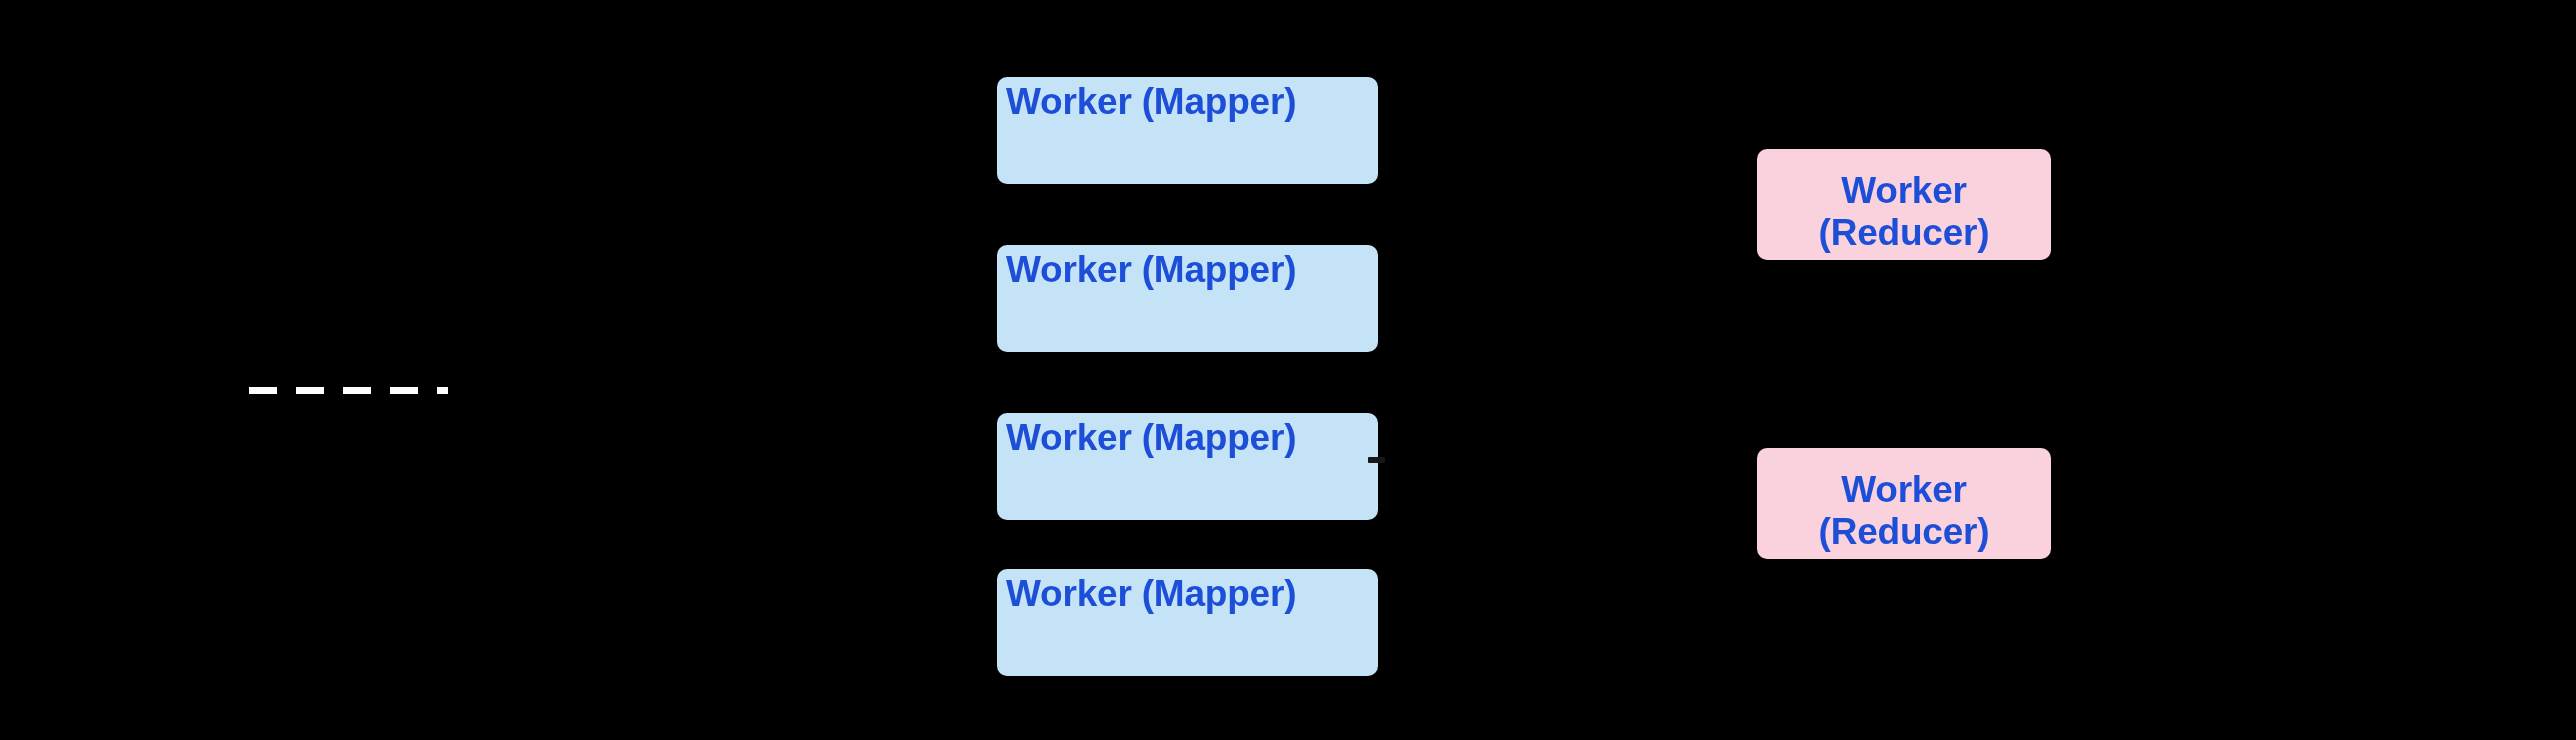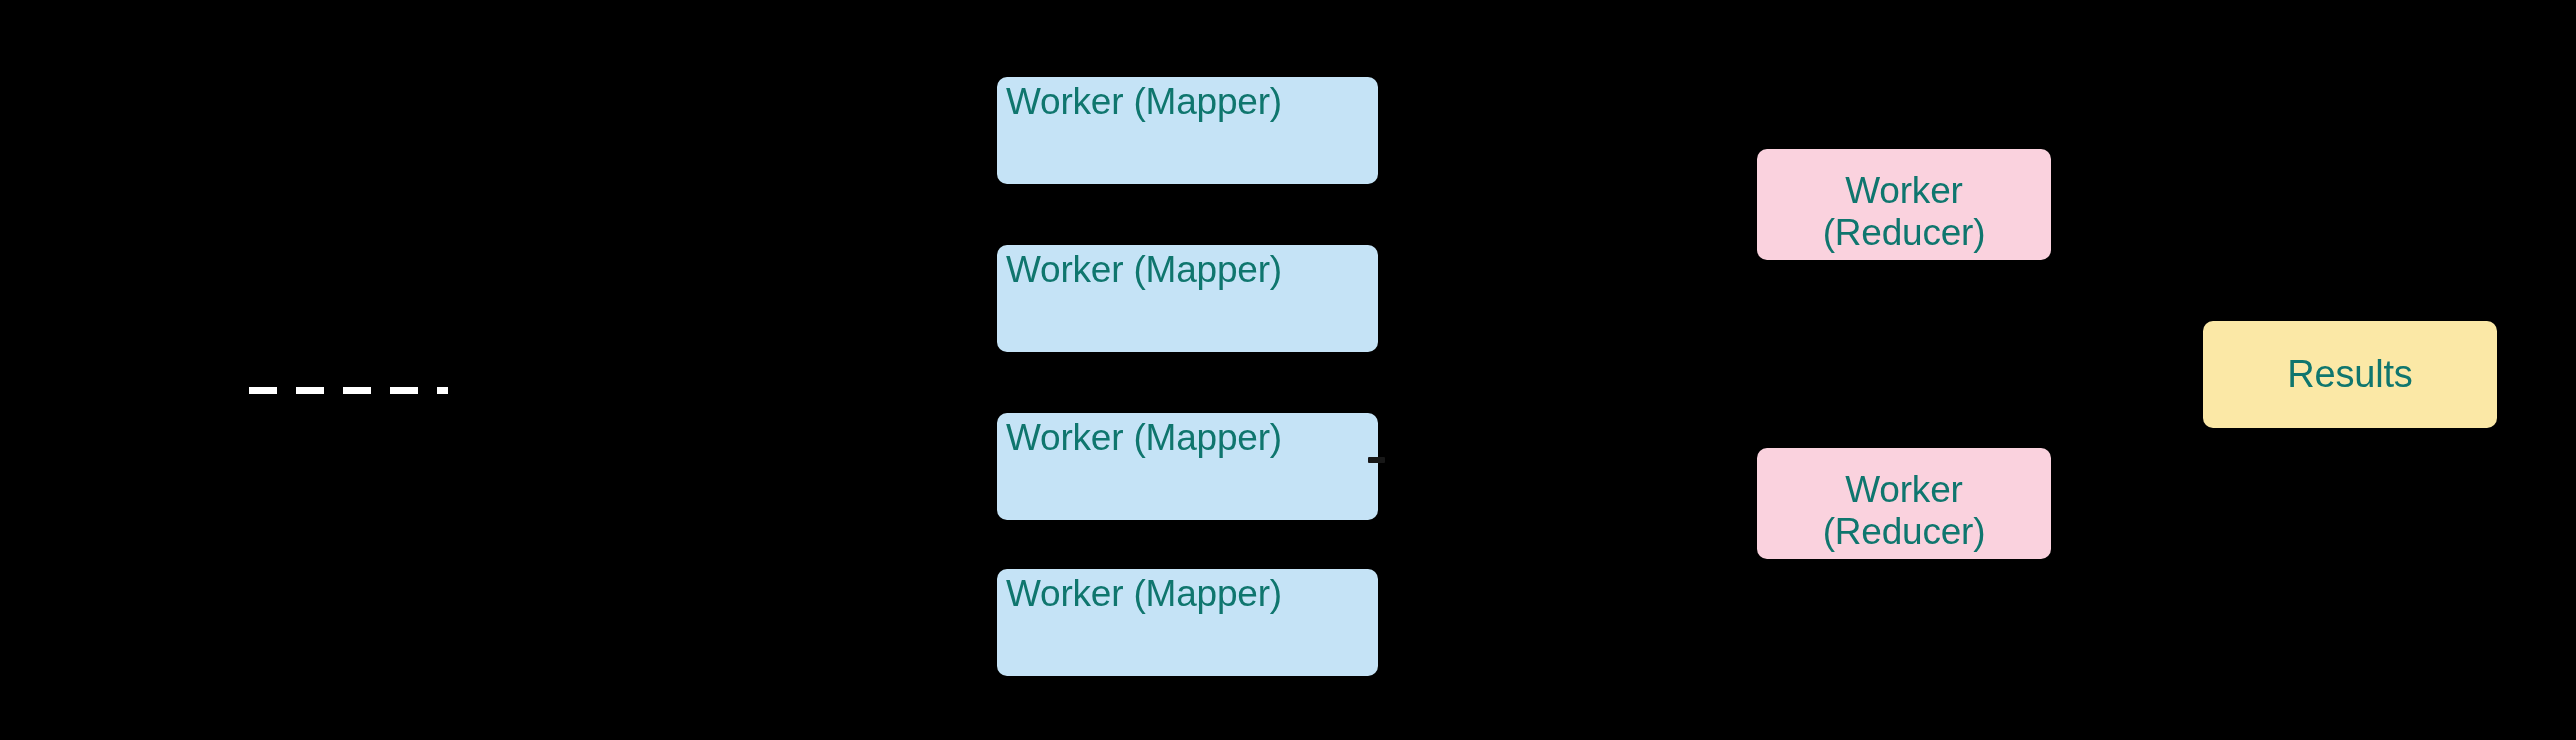--- a/index.html
+++ b/index.html
@@ -17,22 +17,22 @@
     height: 741px;
     background: #000000;
     overflow: hidden;
   }
 
   
   .node {
     position: absolute;
     box-sizing: border-box;
     border-radius: 10px;
-    color: #0f766e;
-    font-weight: normal;
+    color: #1d4ed8;
+    font-weight: bold;
     line-height: 1.12;
     letter-spacing: -0.2px;
   }
 
   
   .node-input {
     left: 468px;
     top: 356px;
     width: 221px;
     height: 72px;
@@ -151,18 +151,15 @@
   <div class="node node-reducer" style="top:149px;">
     <span class="lbl">Worker</span>
     <span class="lbl">(Reducer)</span>
   </div>
 
   <div class="node node-reducer" style="top:448px;">
     <span class="lbl">Worker</span>
     <span class="lbl">(Reducer)</span>
   </div>
 
-  <div class="node node-results">
-    <span>Results</span>
-  </div>
 
 </div>
 
 
 </body></html>

